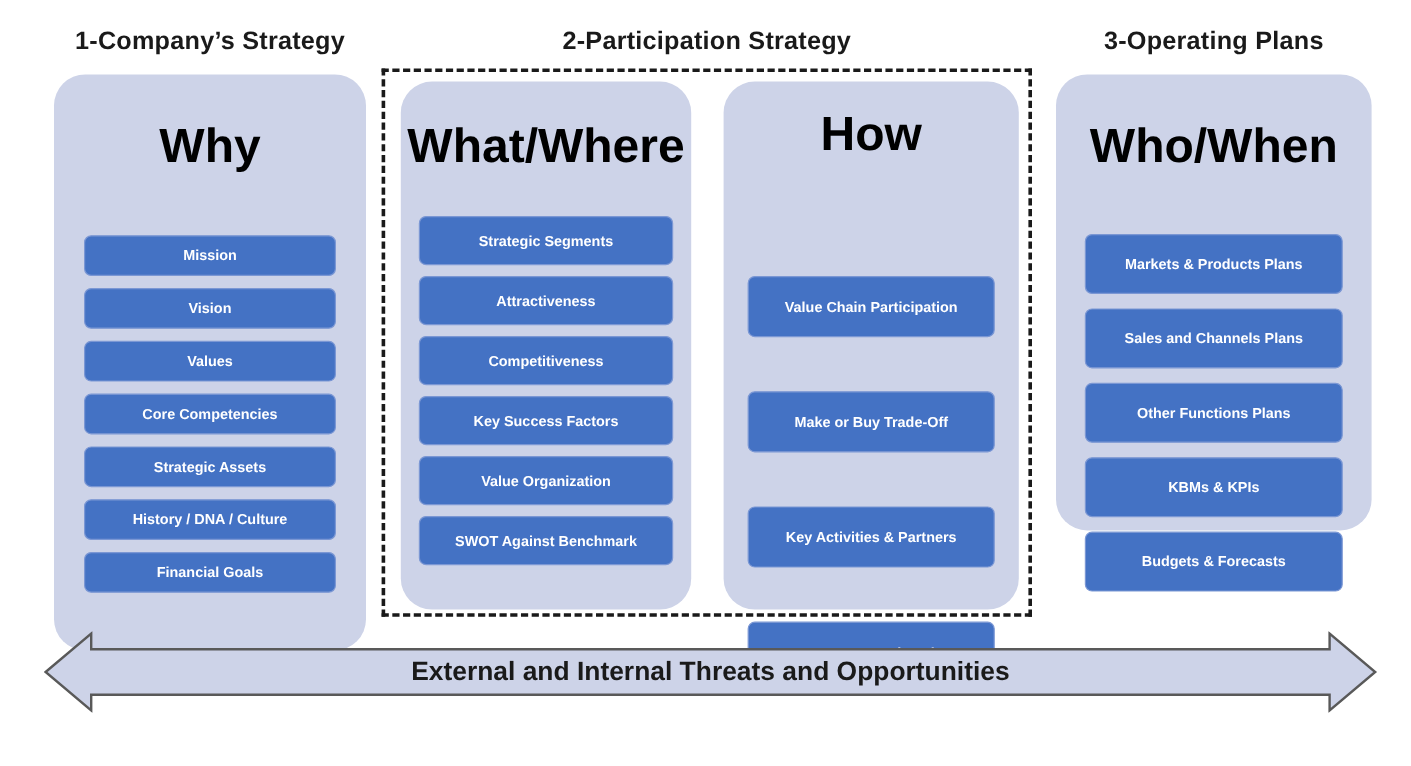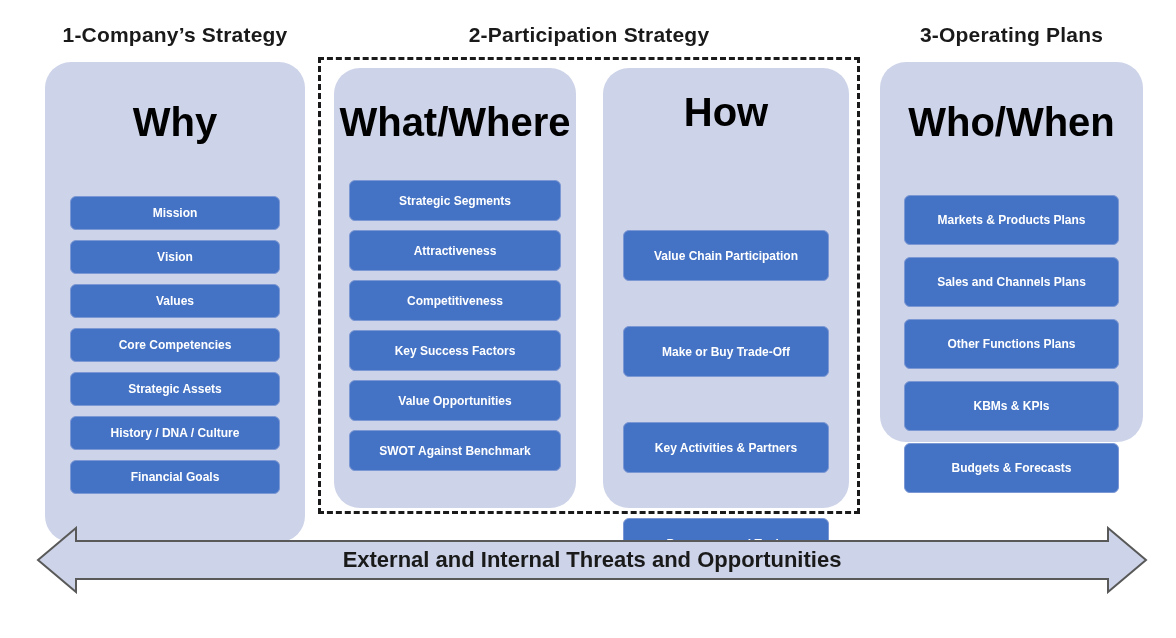--- a/index.html
+++ b/index.html
@@ -145,21 +145,21 @@
     </div>
   </div>
 
   <div class="panel p2">
     <div class="col-title">What/Where</div>
     <div class="btns">
       <div class="pill">Strategic Segments</div>
       <div class="pill">Attractiveness</div>
       <div class="pill">Competitiveness</div>
       <div class="pill">Key Success Factors</div>
-      <div class="pill">Value Opportunities</div>
+      <div class="pill">Value Organization</div>
       <div class="pill">SWOT Against Benchmark</div>
     </div>
   </div>
 
   <div class="panel p3">
     <div class="col-title">How</div>
     <div class="btns">
       <div class="pill">Value Chain Participation</div>
       <div class="pill">Make or Buy Trade-Off</div>
       <div class="pill">Key Activities &amp; Partners</div>

